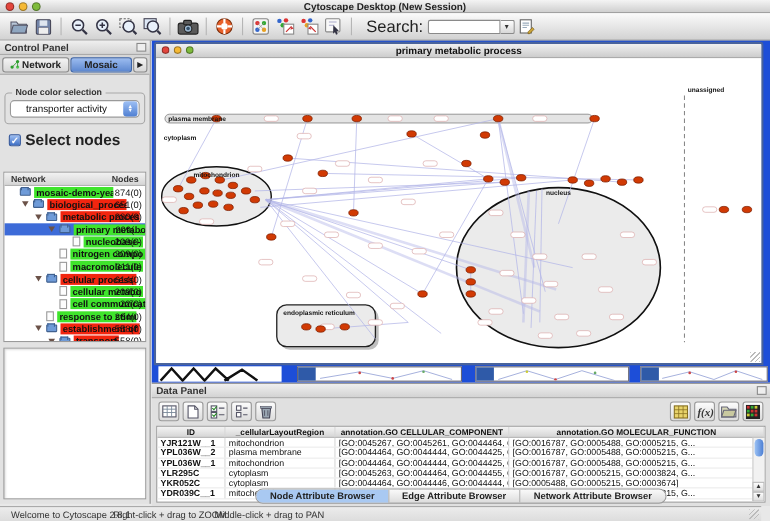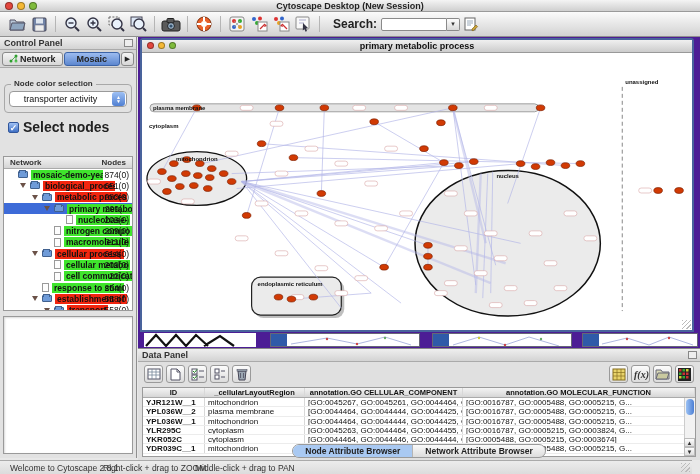--- a/index.html
+++ b/index.html
@@ -12,21 +12,21 @@
   .light{width:8px;height:8px;border-radius:50%;border:1px solid rgba(0,0,0,.35);}
   .light.red{background:#e2463d}.light.yellow{background:#f5b935}.light.green{background:#7fbb3c}
   .titlebar .ttl{position:absolute;left:0;right:0;top:1px;text-align:center;
     font-size:9px;font-weight:bold;color:#222;}
   
   .toolbar{position:absolute;left:0;top:12px;width:700px;height:25px;
     background:linear-gradient(#fbfbfb,#d2d2d2);border-bottom:1px solid #8f8f8f;
     display:flex;align-items:center;padding-left:6px;}
   .tbtn{width:20px;height:20px;display:flex;align-items:center;justify-content:center;margin:0 1px;}
   .tsep{width:1px;height:16px;background:#b5b5b5;margin:0 5px;}
-  .search-lbl{font-size:12px;color:#222;margin:0 4px 0 8px;font-weight:bold;}
+  .search-lbl{font-size:15px;color:#222;margin:0 4px 0 8px;}
   .search-box{width:66px;height:13px;background:#fff;border:1px solid #8a8a8a;border-radius:2px 0 0 2px;}
   .search-dd{width:13px;height:13px;background:linear-gradient(#fdfdfd,#d8d8d8);
     border:1px solid #8a8a8a;border-left:none;border-radius:0 2px 2px 0;
     font-size:7px;color:#333;display:flex;align-items:center;justify-content:center;}
   
   .cpanel{position:absolute;left:0;top:37px;width:137px;height:421px;
     background:#e2e2e2;border-right:1px solid #8f8f8f;}
   .panel-hd{height:13px;background:linear-gradient(#efefef,#d3d3d3);
     border-bottom:1px solid #aaa;font-size:9px;font-weight:bold;color:#333;
     padding:1px 4px;position:relative;}
@@ -355,21 +355,21 @@
           <span class="arr" style="left: 40px;"></span>
           <span class="fold" style="left: 50px;"></span>
           <span class="lbl" style="left: 63px; background: rgb(242, 37, 15);">transport</span>
           <span class="cnt">558(0)</span>
         </div>
       </div>
   </div>
   <div class="birdview"></div>
 </div>
 
-<div class="desktop" style="background: #4c1d95;">
+<div class="desktop" style="background: #1d4ed8;">
   <div class="netwin">
     <div class="wtb">
       <div class="lights" style="top:2px">
         <div class="light red" style="width:7px;height:7px"></div>
         <div class="light yellow" style="width:7px;height:7px"></div>
         <div class="light green" style="width:7px;height:7px"></div>
       </div>
       <div class="ttl">primary metabolic process</div>
     </div>
     <div class="cv">
@@ -668,20 +668,21 @@
       </div>
     <div class="vscroll">
       <div class="vthumb"></div>
     </div>
     <div class="varr" style="bottom:9px">▲</div>
     <div class="varr" style="bottom:0">▼</div>
   </div>
   <div class="dp-tabs">
     <div class="seg" id="dp-tabs-seg">
         <div class="tab sel">Node Attribute Browser</div>
+        <div class="tab">Edge Attribute Browser</div>
         <div class="tab">Network Attribute Browser</div>
       </div>
   </div>
 </div>
 
 <div class="statusbar">
   <span style="left:10px">Welcome to Cytoscape 2.8.1</span>
   <span style="left:103px">Right-click + drag to ZOOM</span>
   <span style="left:195px">Middle-click + drag to PAN</span>
   <div class="grip" style="right:2px;bottom:2px"></div>

